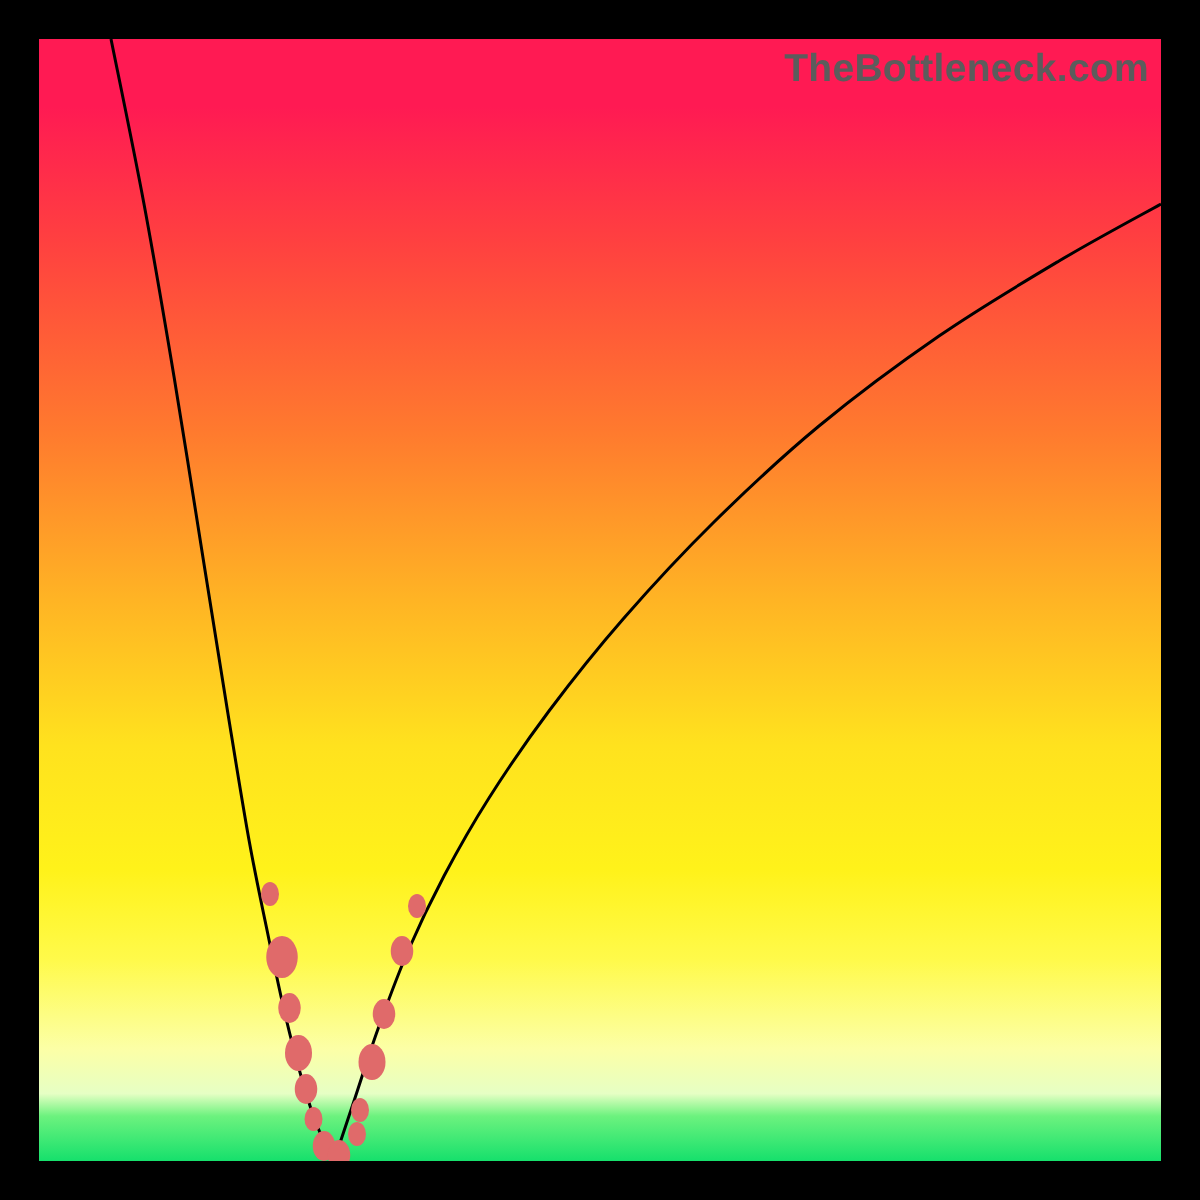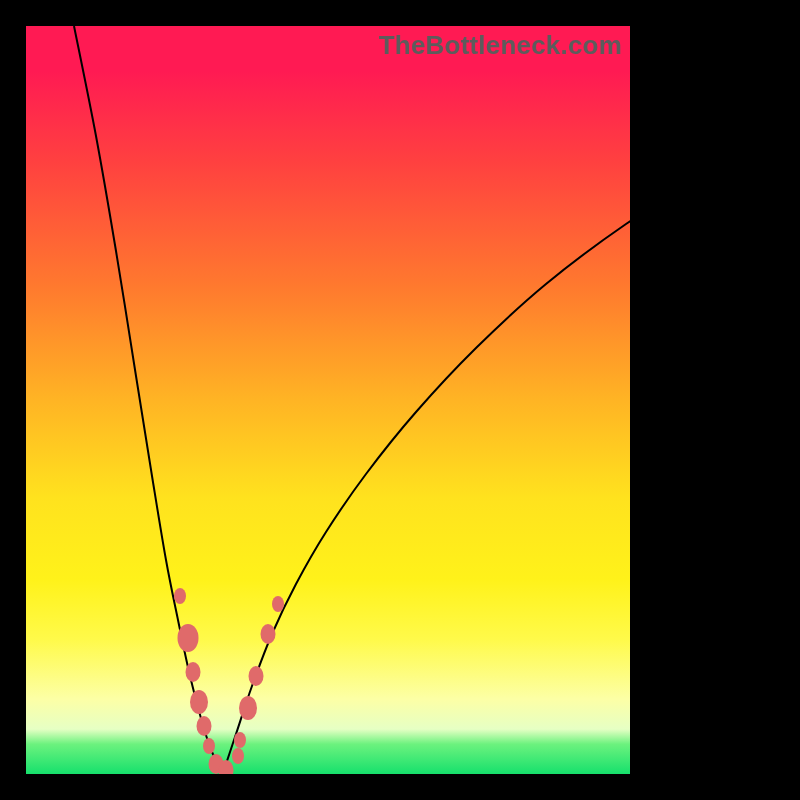--- a/index.html
+++ b/index.html
@@ -13,21 +13,21 @@
   .outer {
     width: 800px;
     height: 800px;
     background: #000;
     position: relative;
   }
   .plot-area {
     position: absolute;
     left: 26px;
     top: 26px;
-    width: 604px;
+    width: 748px;
     height: 748px;
     background: linear-gradient(to bottom,
       #ff1a53 0%,
       #ff1a53 6%,
       #ff4040 18%,
       #ff7a2e 35%,
       #ffb424 50%,
       #ffe21e 63%,
       #fff21a 74%,
       #fffa4a 82%,

